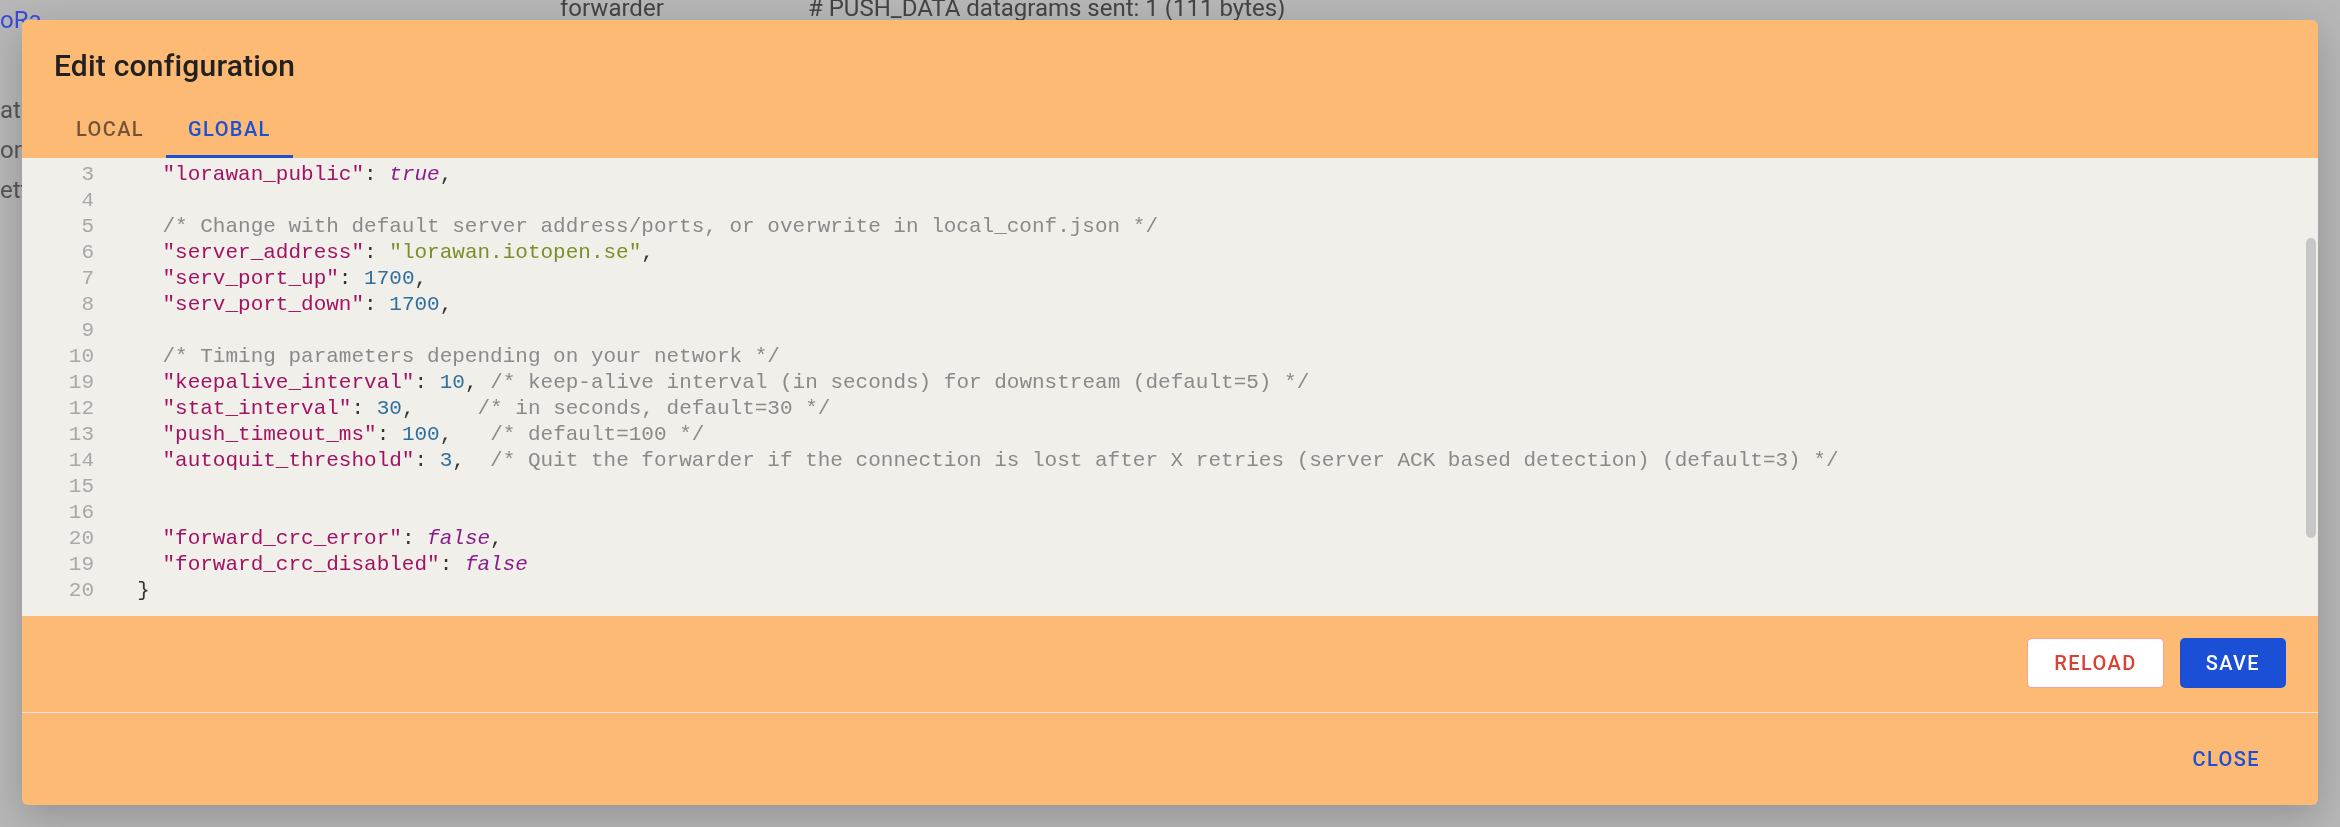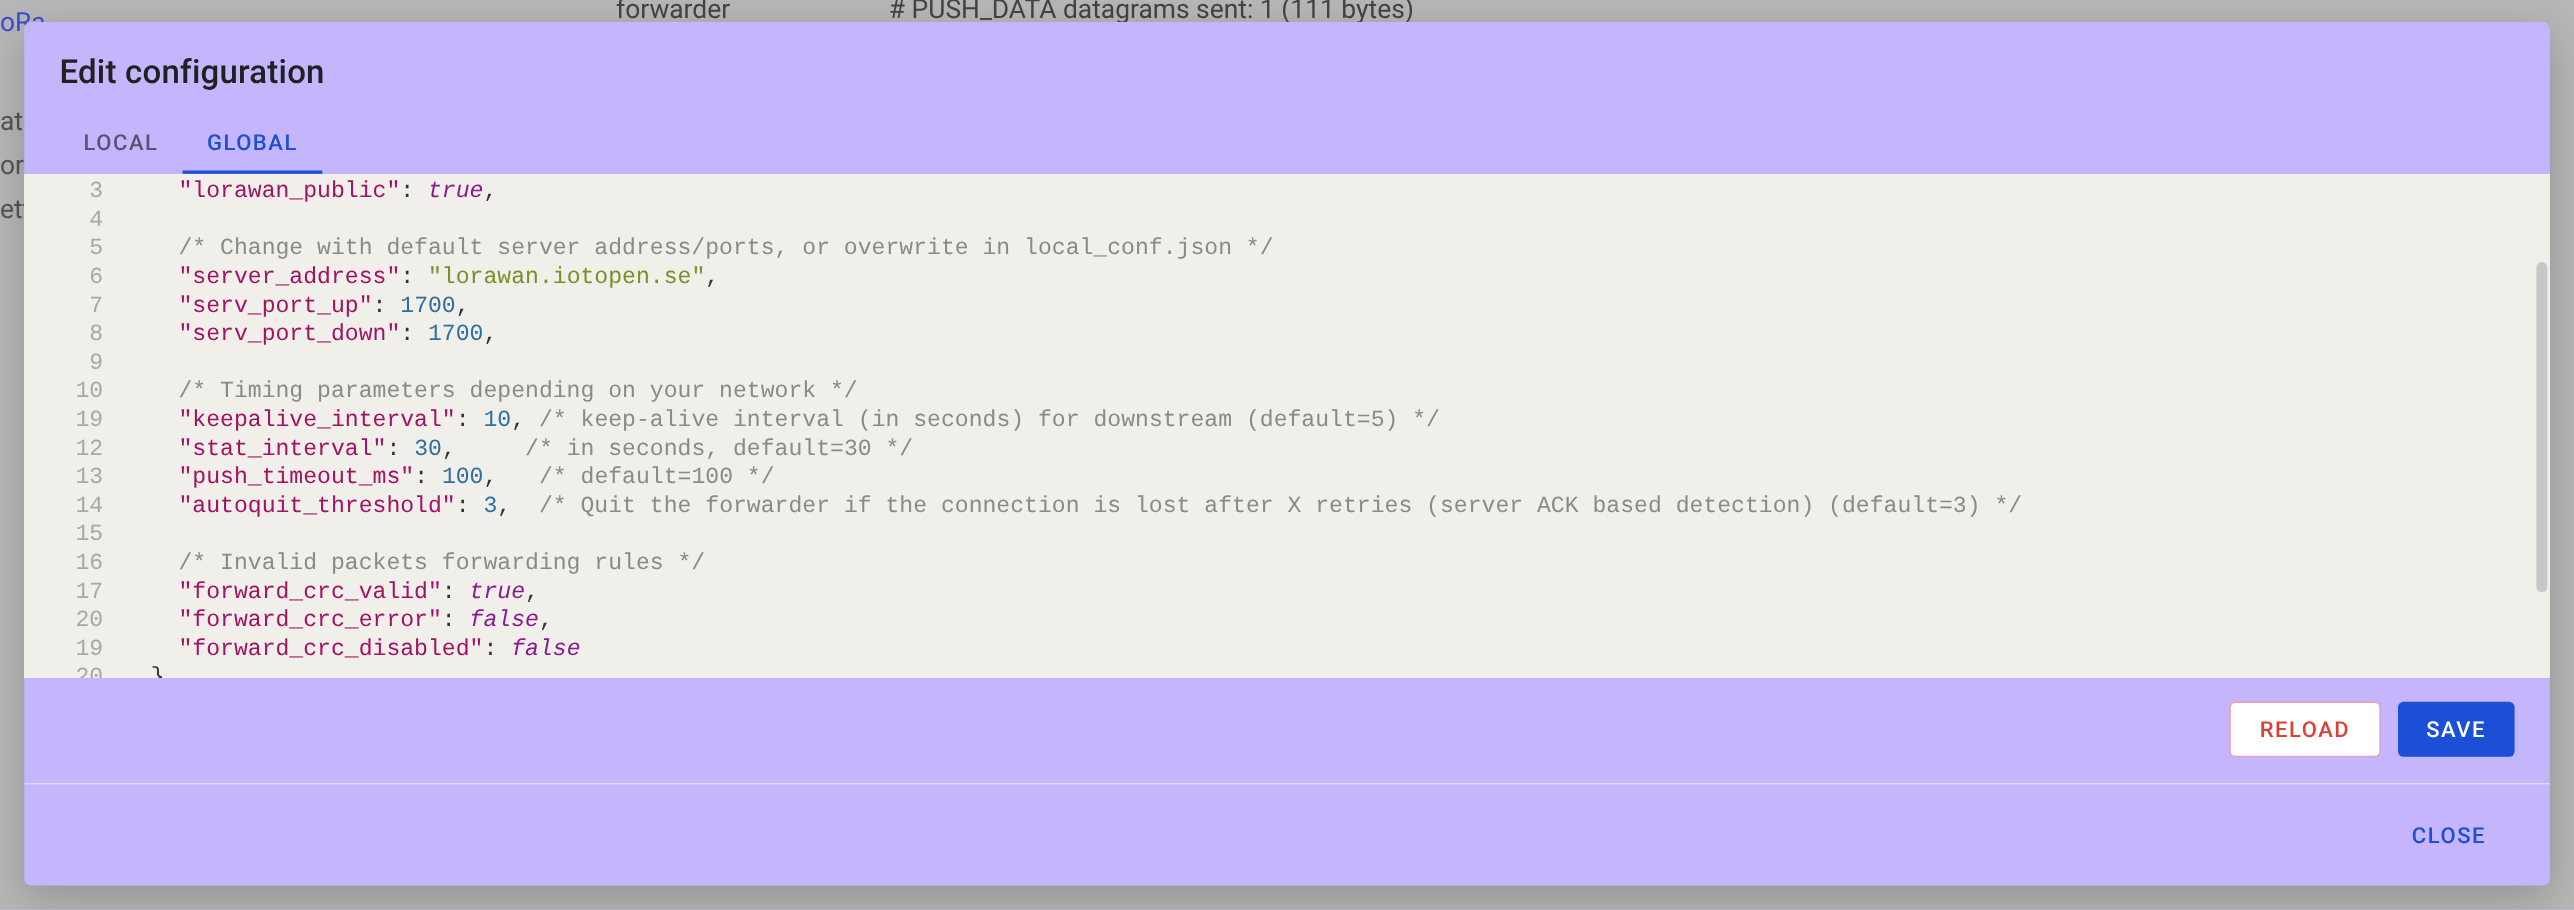--- a/index.html
+++ b/index.html
@@ -21,21 +21,21 @@
     font-size: 24px;
     color: #333;
     white-space: nowrap;
   }
   .modal {
     position: absolute;
     top: 20px;
     left: 22px;
     right: 22px;
     bottom: 22px;
-    background: #c4b5fd;
+    background: #fdba74;
     border-radius: 6px;
     box-shadow: 0 12px 40px rgba(0,0,0,0.2);
     display: flex;
     flex-direction: column;
     overflow: hidden;
   }
   .modal-header {
     padding: 28px 32px 0 32px;
   }
   .modal-title {
@@ -173,22 +173,21 @@
         <div class="line"><div class="gutter">6</div><div class="code"><span class="tok-punc">    </span><span class="tok-key">"server_address"</span><span class="tok-punc">: </span><span class="tok-str">"lorawan.iotopen.se"</span><span class="tok-punc">,</span></div></div>
         <div class="line"><div class="gutter">7</div><div class="code"><span class="tok-punc">    </span><span class="tok-key">"serv_port_up"</span><span class="tok-punc">: </span><span class="tok-num">1700</span><span class="tok-punc">,</span></div></div>
         <div class="line"><div class="gutter">8</div><div class="code"><span class="tok-punc">    </span><span class="tok-key">"serv_port_down"</span><span class="tok-punc">: </span><span class="tok-num">1700</span><span class="tok-punc">,</span></div></div>
         <div class="line"><div class="gutter">9</div><div class="code"></div></div>
         <div class="line"><div class="gutter">10</div><div class="code"><span class="tok-punc">    </span><span class="tok-comment">/* Timing parameters depending on your network */</span></div></div>
         <div class="line"><div class="gutter">19</div><div class="code"><span class="tok-punc">    </span><span class="tok-key">"keepalive_interval"</span><span class="tok-punc">: </span><span class="tok-num">10</span><span class="tok-punc">, </span><span class="tok-comment">/* keep-alive interval (in seconds) for downstream (default=5) */</span></div></div>
         <div class="line"><div class="gutter">12</div><div class="code"><span class="tok-punc">    </span><span class="tok-key">"stat_interval"</span><span class="tok-punc">: </span><span class="tok-num">30</span><span class="tok-punc">,     </span><span class="tok-comment">/* in seconds, default=30 */</span></div></div>
         <div class="line"><div class="gutter">13</div><div class="code"><span class="tok-punc">    </span><span class="tok-key">"push_timeout_ms"</span><span class="tok-punc">: </span><span class="tok-num">100</span><span class="tok-punc">,   </span><span class="tok-comment">/* default=100 */</span></div></div>
         <div class="line"><div class="gutter">14</div><div class="code"><span class="tok-punc">    </span><span class="tok-key">"autoquit_threshold"</span><span class="tok-punc">: </span><span class="tok-num">3</span><span class="tok-punc">,  </span><span class="tok-comment">/* Quit the forwarder if the connection is lost after X retries (server ACK based detection) (default=3) */</span></div></div>
         <div class="line"><div class="gutter">15</div><div class="code"></div></div>
-        <div class="line"><div class="gutter">16</div><div class="code"><span class="tok-punc">    </span><span class="tok-comment">/* Invalid packets forwarding rules */</span></div></div>
-        <div class="line"><div class="gutter">17</div><div class="code"><span class="tok-punc">    </span><span class="tok-key">"forward_crc_valid"</span><span class="tok-punc">: </span><span class="tok-bool">true</span><span class="tok-punc">,</span></div></div>
+        <div class="line"><div class="gutter">16</div><div class="code"><span class="tok-punc">    </span></div></div>
         <div class="line"><div class="gutter">20</div><div class="code"><span class="tok-punc">    </span><span class="tok-key">"forward_crc_error"</span><span class="tok-punc">: </span><span class="tok-bool">false</span><span class="tok-punc">,</span></div></div>
         <div class="line"><div class="gutter">19</div><div class="code"><span class="tok-punc">    </span><span class="tok-key">"forward_crc_disabled"</span><span class="tok-punc">: </span><span class="tok-bool">false</span></div></div>
         <div class="line"><div class="gutter">20</div><div class="code"><span class="tok-punc">  }</span></div></div>
       </div>
     <div class="editor-scrollbar"></div>
   </div>
 
   <div class="action-row">
     <button class="btn btn-outline-danger">RELOAD</button>
     <button class="btn btn-primary">SAVE</button>

